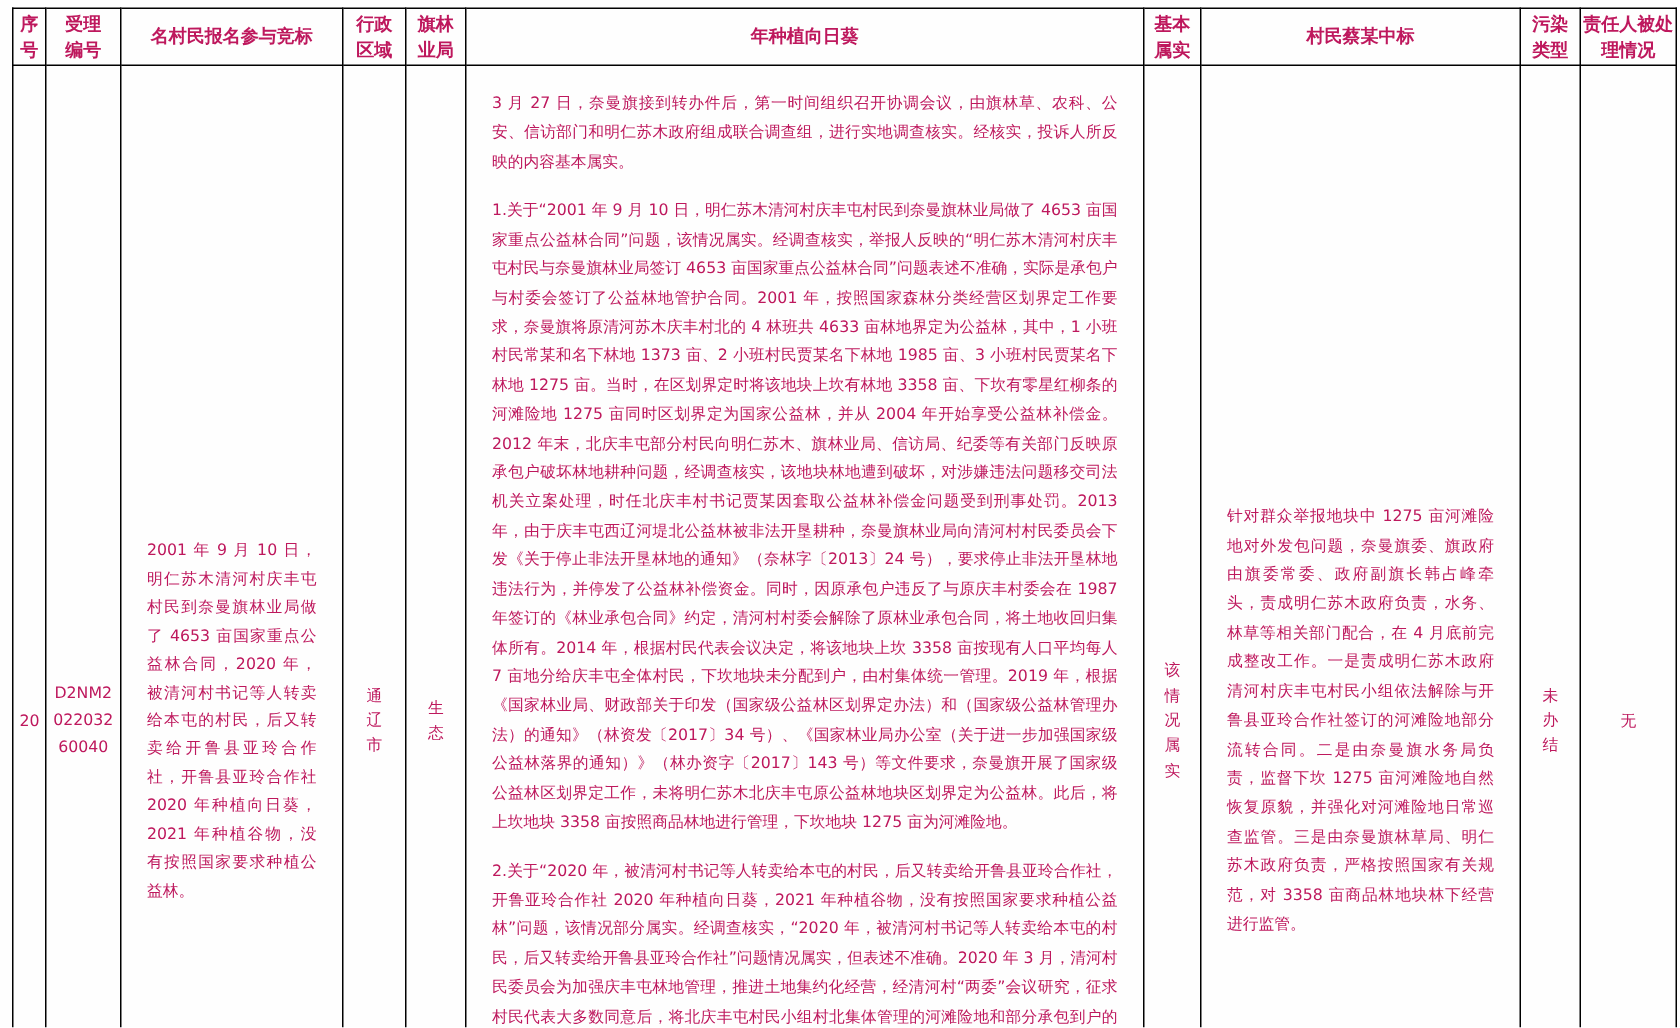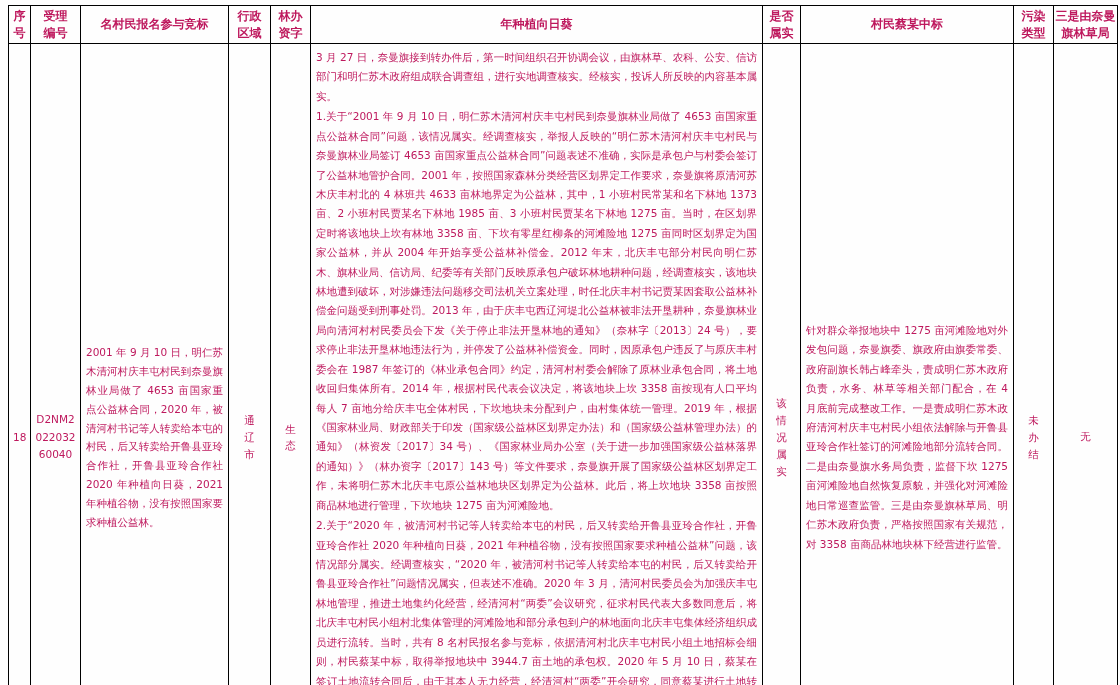--- a/index.html
+++ b/index.html
@@ -20,21 +20,21 @@
   td { font-size: 10.5px; vertical-align: middle; padding: 3px 4px; }
   tbody tr { height: 634px; }
   .center { text-align: center; }
   .w2 { display: inline-block; width: 2.15em; }
   .vtext {
     display: inline-block; width: 1.15em; word-break: break-all;
     line-height: 1.6; text-align: center;
   }
   .break { word-break: break-all; line-height: 1.7; }
   .just { text-align: justify; line-height: 1.85; }
-  .para { margin: 1px; }
+  .para { margin: 13px; }
   .cell-problem { line-height: 1.8; text-align: justify; }
 </style>
 </head>
 <body>
 
 <div class="page">
   <table class="case-table">
     <colgroup>
       <col style="width:22px">
         <col style="width:50px">
@@ -46,32 +46,32 @@
         <col style="width:213px">
         <col style="width:40px">
       <col style="width:64px">
     </colgroup>
     <thead>
       <tr>
         <th><span>序号</span></th>
         <th><span class="w2">受理编号</span></th>
         <th><span>名村民报名参与竞标</span></th>
         <th><span class="w2">行政区域</span></th>
-        <th><span class="w2">林办资字</span></th>
+        <th><span class="w2">旗林业局</span></th>
         <th><span>年种植向日葵</span></th>
-        <th><span class="w2">是否属实</span></th>
+        <th><span class="w2">基本属实</span></th>
         <th><span>村民蔡某中标</span></th>
         <th><span class="w2">污染类型</span></th>
-        <th><span>三是由奈曼旗林草局</span></th>
+        <th><span>责任人被处理情况</span></th>
       </tr>
     </thead>
     <tbody>
       <tr>
         <td class="center">
-          <span>18</span>
+          <span>20</span>
         </td>
         <td class="center break">
           <span>D2NM202203260040</span>
         </td>
         <td class="cell-problem">
           <p class="para">2001 年 9 月 10 日，明仁苏木清河村庆丰屯村民到奈曼旗林业局做了 4653 亩国家重点公益林合同，2020 年，被清河村书记等人转卖给本屯的村民，后又转卖给开鲁县亚玲合作社，开鲁县亚玲合作社 2020 年种植向日葵，2021 年种植谷物，没有按照国家要求种植公益林。</p>
         </td>
         <td class="center">
           <span class="vtext">通辽市</span>
         </td>

